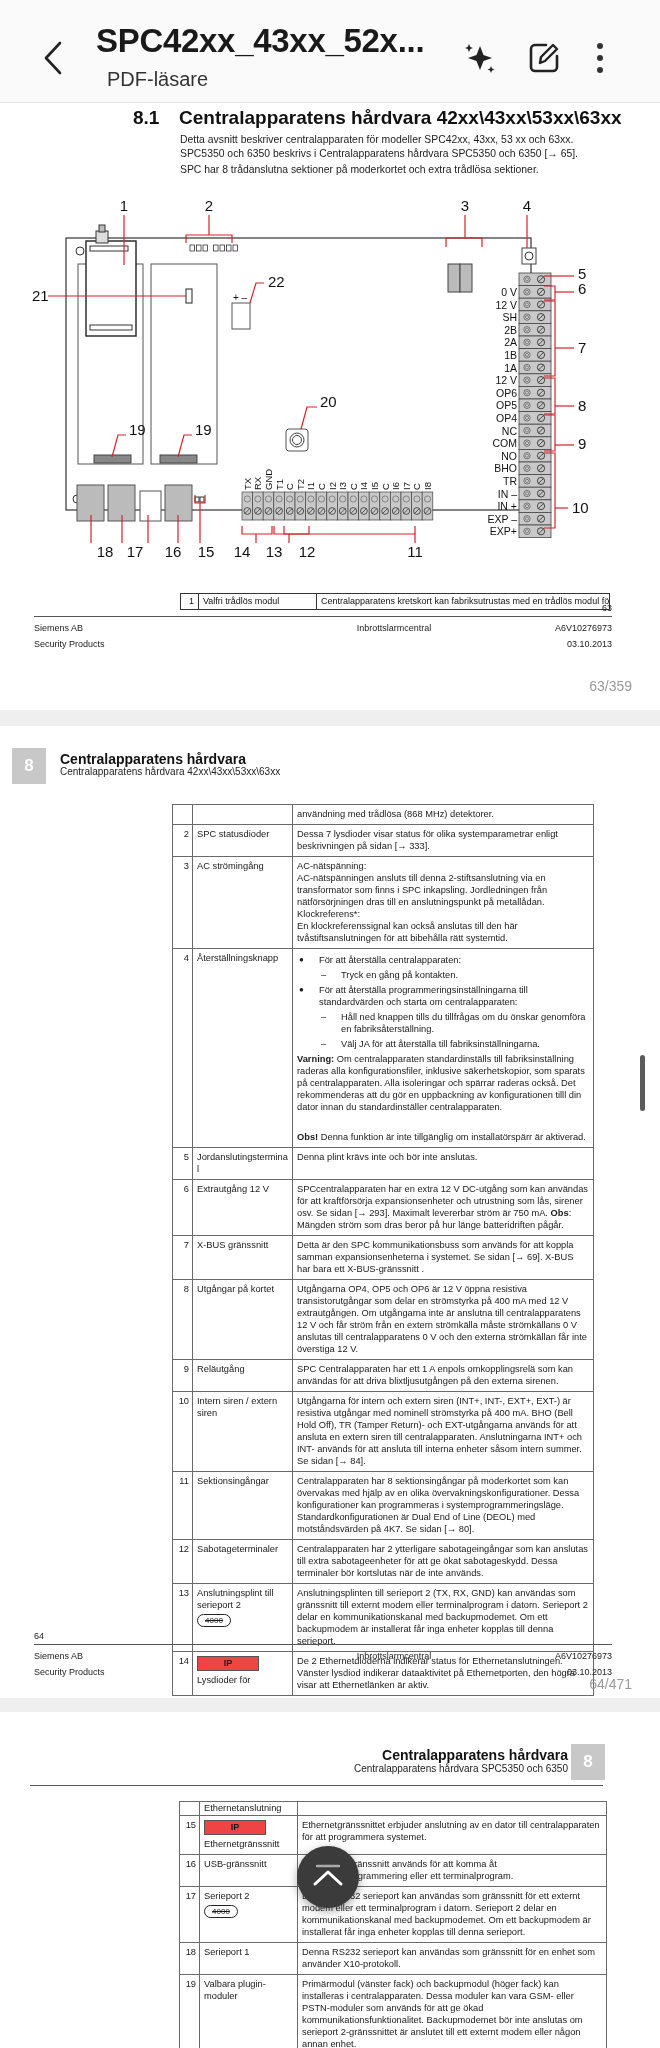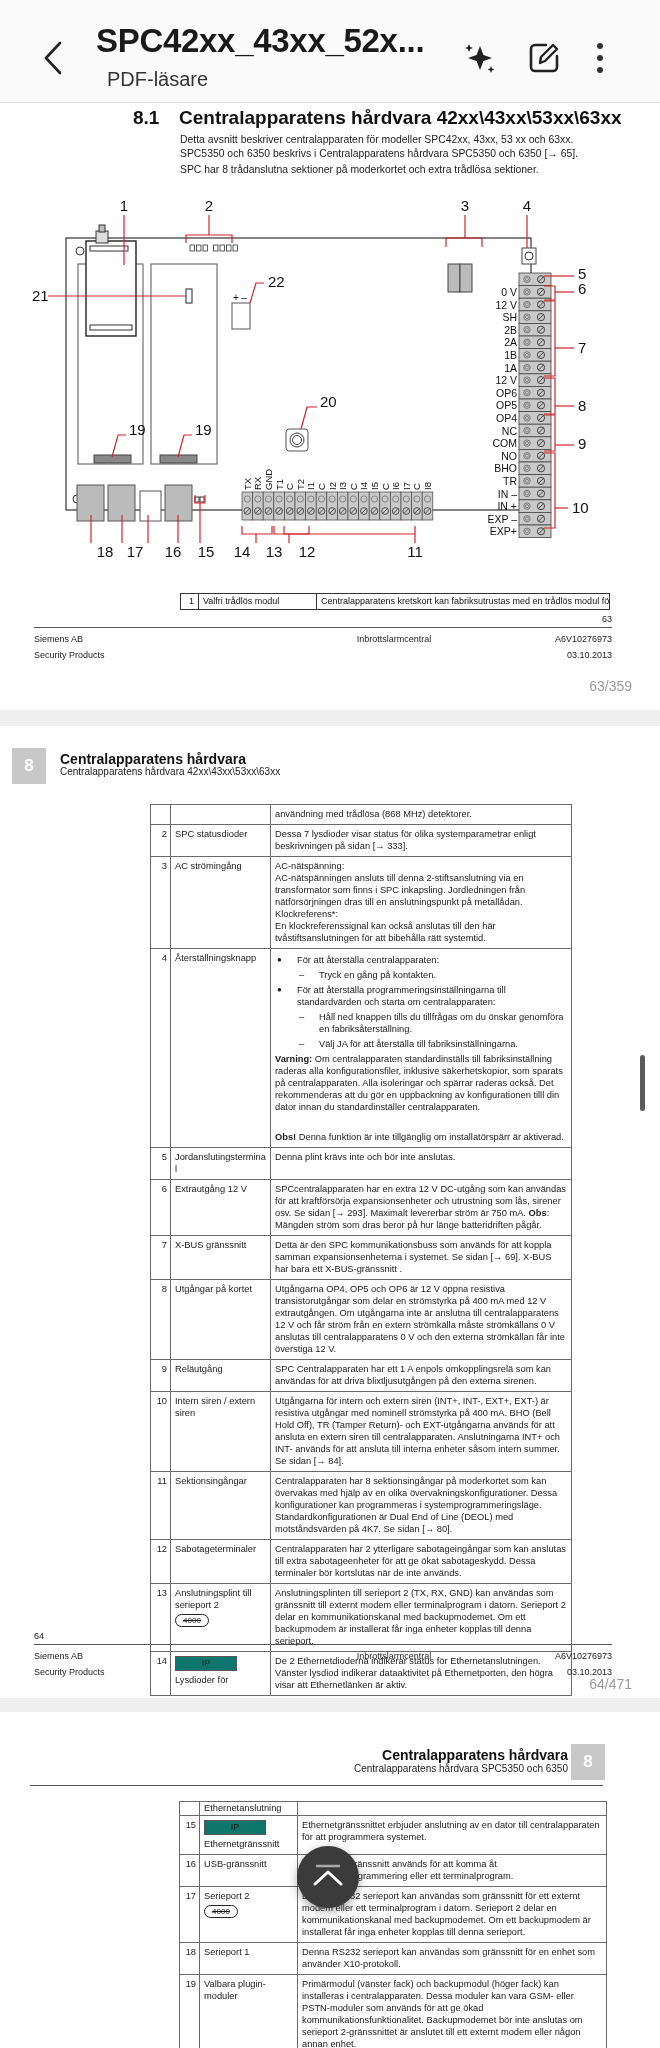--- a/index.html
+++ b/index.html
@@ -49,21 +49,21 @@
 
   
   table.dt { position: absolute; border-collapse: collapse; font-size: 9.3px; line-height: 12px; color: #1a1a1a; table-layout: fixed; }
   table.dt td { border: 1px solid #6a6a6a; vertical-align: top; padding: 3px 4px 4px 4px; }
   table.dt td.n { text-align: right; padding-right: 3px; }
   table.dt .bul { position: relative; padding-left: 22px; margin: 2px 0; }
   table.dt .bul::before { content: "●"; position: absolute; left: 2px; top: 0; font-size: 8px; }
   table.dt .dash { position: relative; padding-left: 44px; margin: 3px 0; }
   table.dt .dash::before { content: "–"; position: absolute; left: 24px; top: 0; }
   table.dt b { font-weight: bold; }
-  .ip-box { display: inline-block; width: 62px; height: 15px; border: 1px solid #555; background: #0f766e; text-align: center; font-size: 9px; line-height: 13px; margin: 1px 0 3px 0; }
+  .ip-box { display: inline-block; width: 62px; height: 15px; border: 1px solid #555; background: #ef4444; text-align: center; font-size: 9px; line-height: 13px; margin: 1px 0 3px 0; font-weight: bold; }
   .serial-pill { display: inline-block; width: 34px; height: 13px; border: 1px solid #222; border-radius: 7px; font-size: 8px; line-height: 11px; text-align: center; margin-top: 3px; text-decoration: line-through; }
 
   .scrollbar { position: absolute; left: 640px; top: 1055px; width: 5px; height: 56px; background: #5b5b5b; border-radius: 3px; }
   .fab { position: absolute; left: 297px; top: 1846px; width: 62px; height: 62px; border-radius: 50%; background: #3b3b3b; box-shadow: 0 3px 10px rgba(0,0,0,0.35); cursor: pointer; }
 </style>
 </head>
 <body>
 
 <div class="appbar">
   <div class="back">
@@ -515,21 +515,21 @@
         </g>
     </svg>
   </div>
 
   <div class="legend-row">
     <div style="width:18px;text-align:right">1</div>
     <div style="width:118px">Valfri trådlös modul</div>
     <div>Centralapparatens kretskort kan fabriksutrustas med en trådlös modul för</div>
   </div>
 
-  <div class="footer" style="top:511px">
+  <div class="footer" style="top:500px">
     <div style="text-align:right;height:13px">63</div>
     <div class="rule"></div>
     <div class="row">
         <span>Siemens AB</span>
         <span class="mid">Inbrottslarmcentral</span>
         <span class="right">A6V10276973</span>
       </div>
     <div class="row">
         <span>Security Products</span>
         <span class="mid"></span>
@@ -537,21 +537,21 @@
       </div>
   </div>
   <div class="pgnum-overlay" style="top:575px">63/359</div>
 </div>
 
 <div class="page p2">
   <div class="chap-box" style="left:12px;top:22px">8</div>
   <div class="chap-title" style="left:60px;top:25px">Centralapparatens hårdvara</div>
   <div class="chap-sub" style="left:60px;top:40px">Centralapparatens hårdvara 42xx\43xx\53xx\63xx</div>
 
-  <table class="dt" style="left:150px;top:78px;width:422px">
+  <table class="dt" style="left:172px;top:78px;width:422px">
     <colgroup>
         <col style="width:20px">
         <col style="width:100px">
         <col>
       </colgroup>
     <tbody>
         <tr>
       <td class="n"></td>
       <td></td>
       <td>användning med trådlösa (868 MHz) detektorer.</td>

